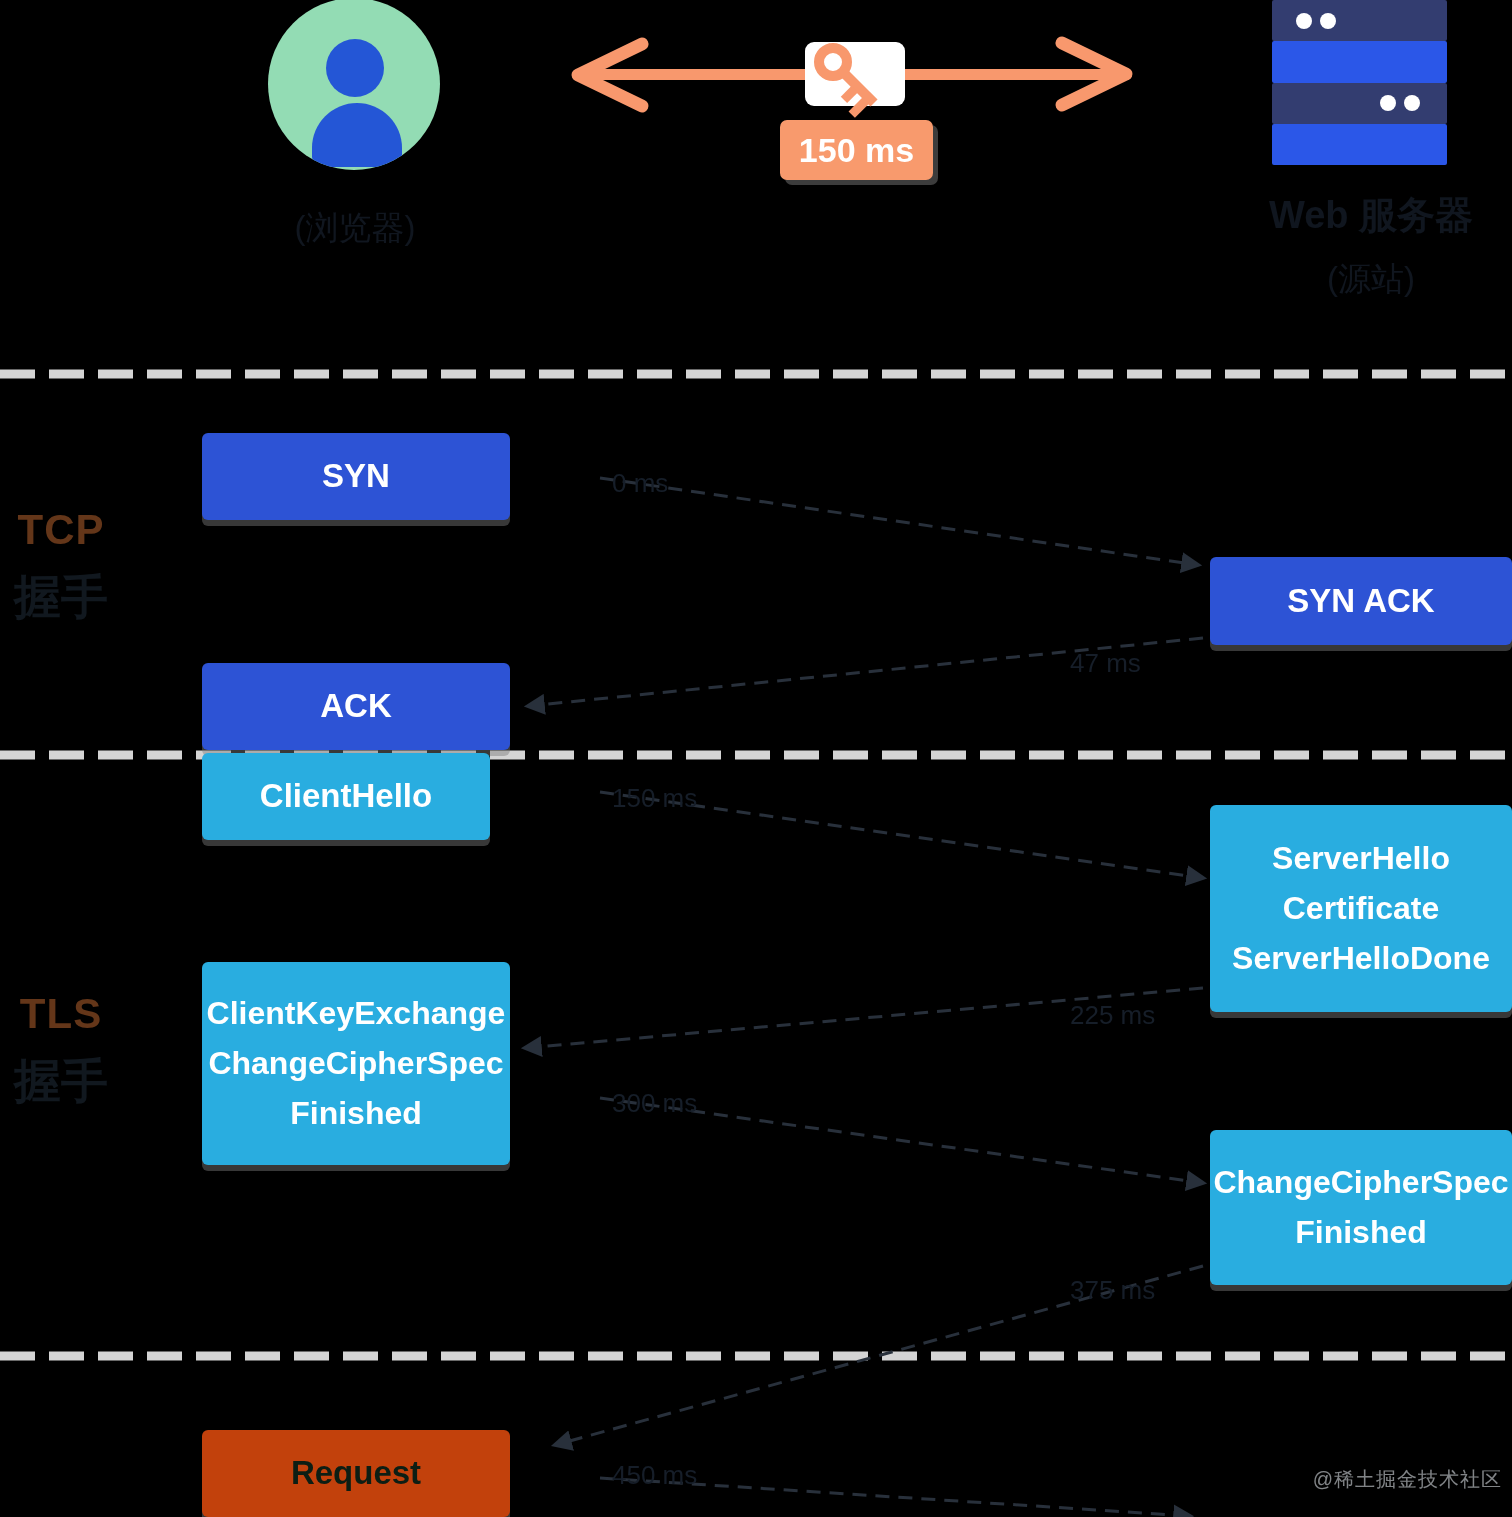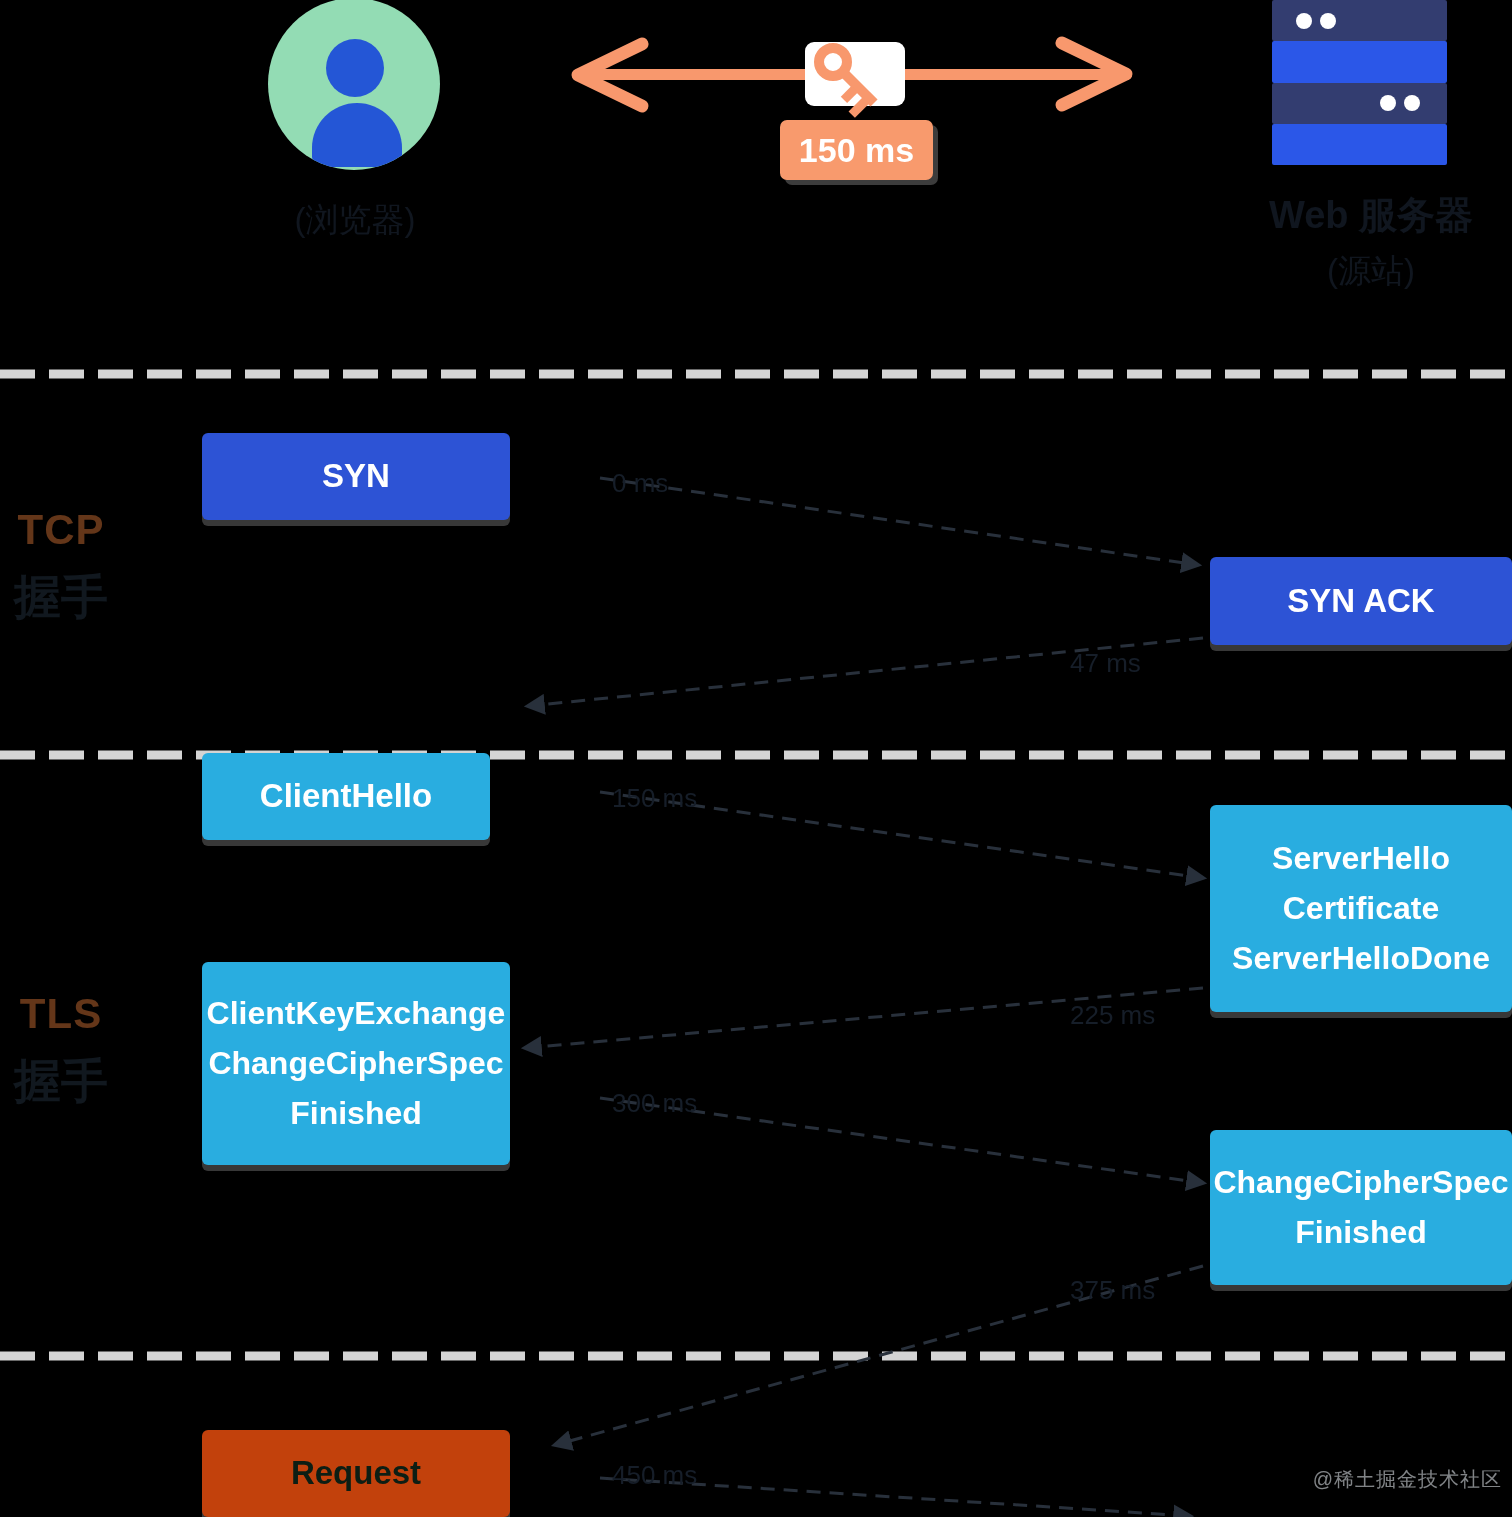--- a/index.html
+++ b/index.html
@@ -33,21 +33,21 @@
   .server .dot{position:absolute;top:50%;margin-top:-8px;width:16px;height:16px;border-radius:50%;background:#fff;}
   
   .arrow-tail{position:absolute;left:576px;top:69px;width:556px;height:11px;background:#f8986d;border-radius:6px;z-index:2;}
   .key-tile{position:absolute;left:805px;top:42px;width:100px;height:64px;background:#fff;border-radius:9px;z-index:3;}
   .badge{position:absolute;left:780px;top:120px;width:153px;height:60px;background:#f89a6d;border-radius:7px;
          display:flex;align-items:center;justify-content:center;color:#fff;font-weight:bold;font-size:34px;
          box-shadow:5px 5px 0 rgba(120,120,120,.5);z-index:2;}
   
   .actor-label{position:absolute;z-index:2;text-align:center;color:#10161f;}
   .actor-label .l1{font-size:38px;font-weight:bold;}
-  .actor-label .l2{font-size:33px;margin-top:8px;}
+  .actor-label .l2{font-size:33px;margin-top:16px;}
   .section-label{position:absolute;left:2px;width:118px;text-align:center;z-index:2;}
   .section-label .acr{font-size:42px;font-weight:bold;color:#643619;letter-spacing:1px;}
   .section-label .suf{font-size:47px;font-weight:bold;color:#11181f;margin-top:12px;}
   .time-label{position:absolute;z-index:2;font-size:26px;color:#161e29;}
   .watermark{position:absolute;right:10px;top:1466px;z-index:5;font-size:20px;
              color:rgba(235,240,245,.55);letter-spacing:1px;}
 </style>
 </head>
 <body>
 
@@ -125,20 +125,23 @@
     <div class="suf">握手</div>
   </div>
   <div class="section-label" style="top:990px;">
     <div class="acr">TLS</div>
     <div class="suf">握手</div>
   </div>
 
   <div class="box blue" style="left:202px;top:433px;width:308px;height:87px;">
     <span class="ln">SYN</span>
   </div>
+  <div class="box blue" style="left:202px;top:663px;width:308px;height:87px;">
+    <span class="ln">ACK</span>
+  </div>
   <div class="box cyan" style="left:202px;top:753px;width:288px;height:87px;">
     <span class="ln">ClientHello</span>
   </div>
   <div class="box cyan" style="left:202px;top:962px;width:308px;height:203px;gap:15px;font-size:32px;">
     <span class="ln">ClientKeyExchange</span>
     <span class="ln">ChangeCipherSpec</span>
     <span class="ln">Finished</span>
   </div>
   <div class="box green" style="left:202px;top:1430px;width:308px;height:87px;">
     <span class="ln">Request</span>

